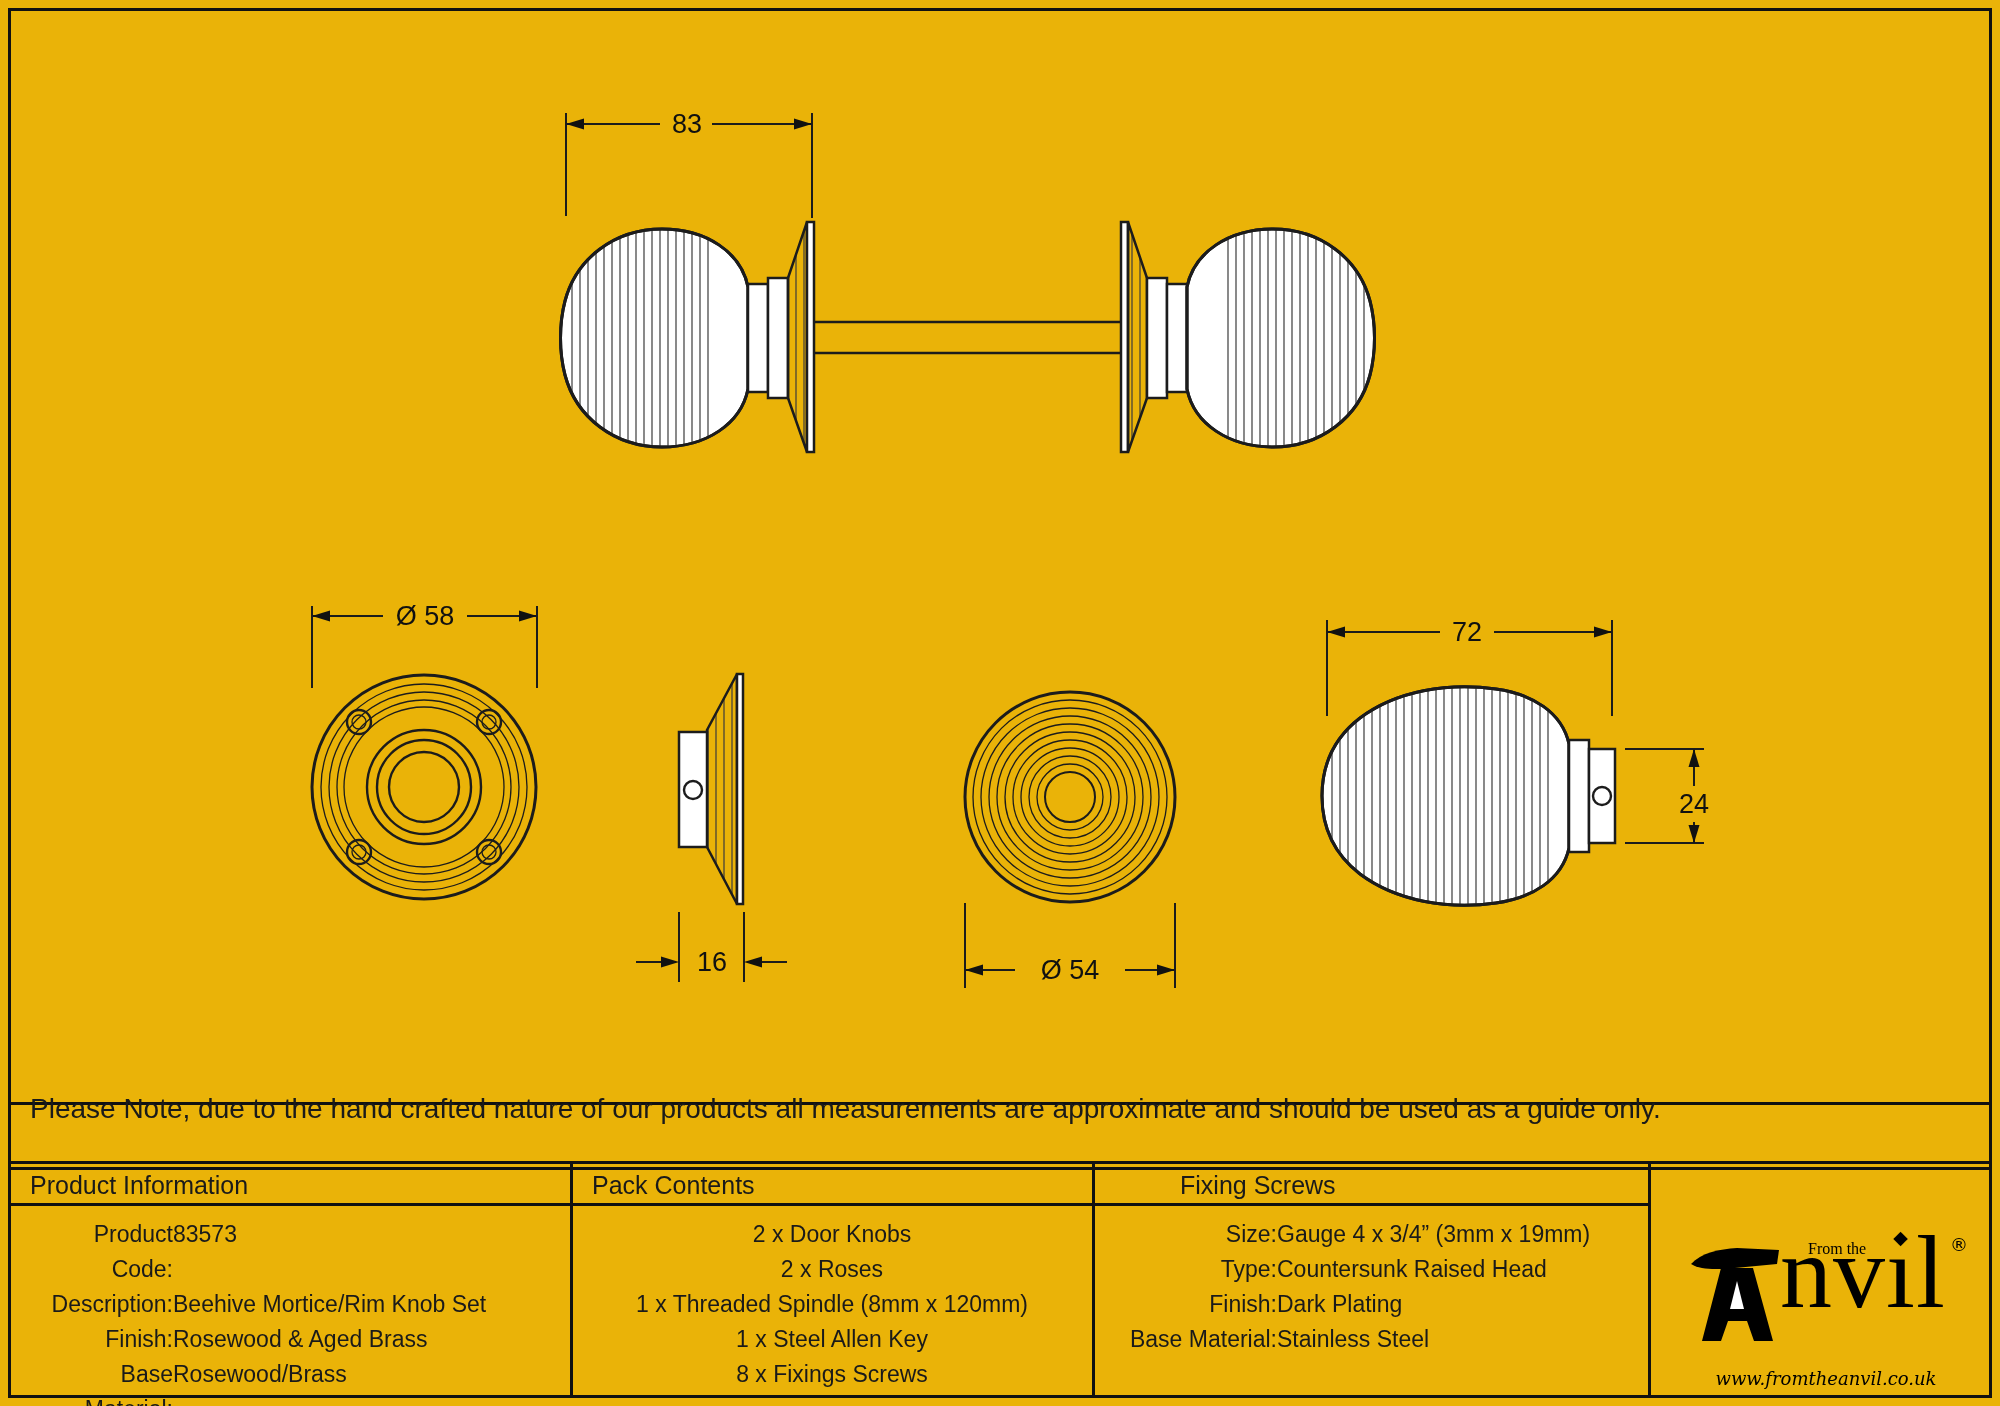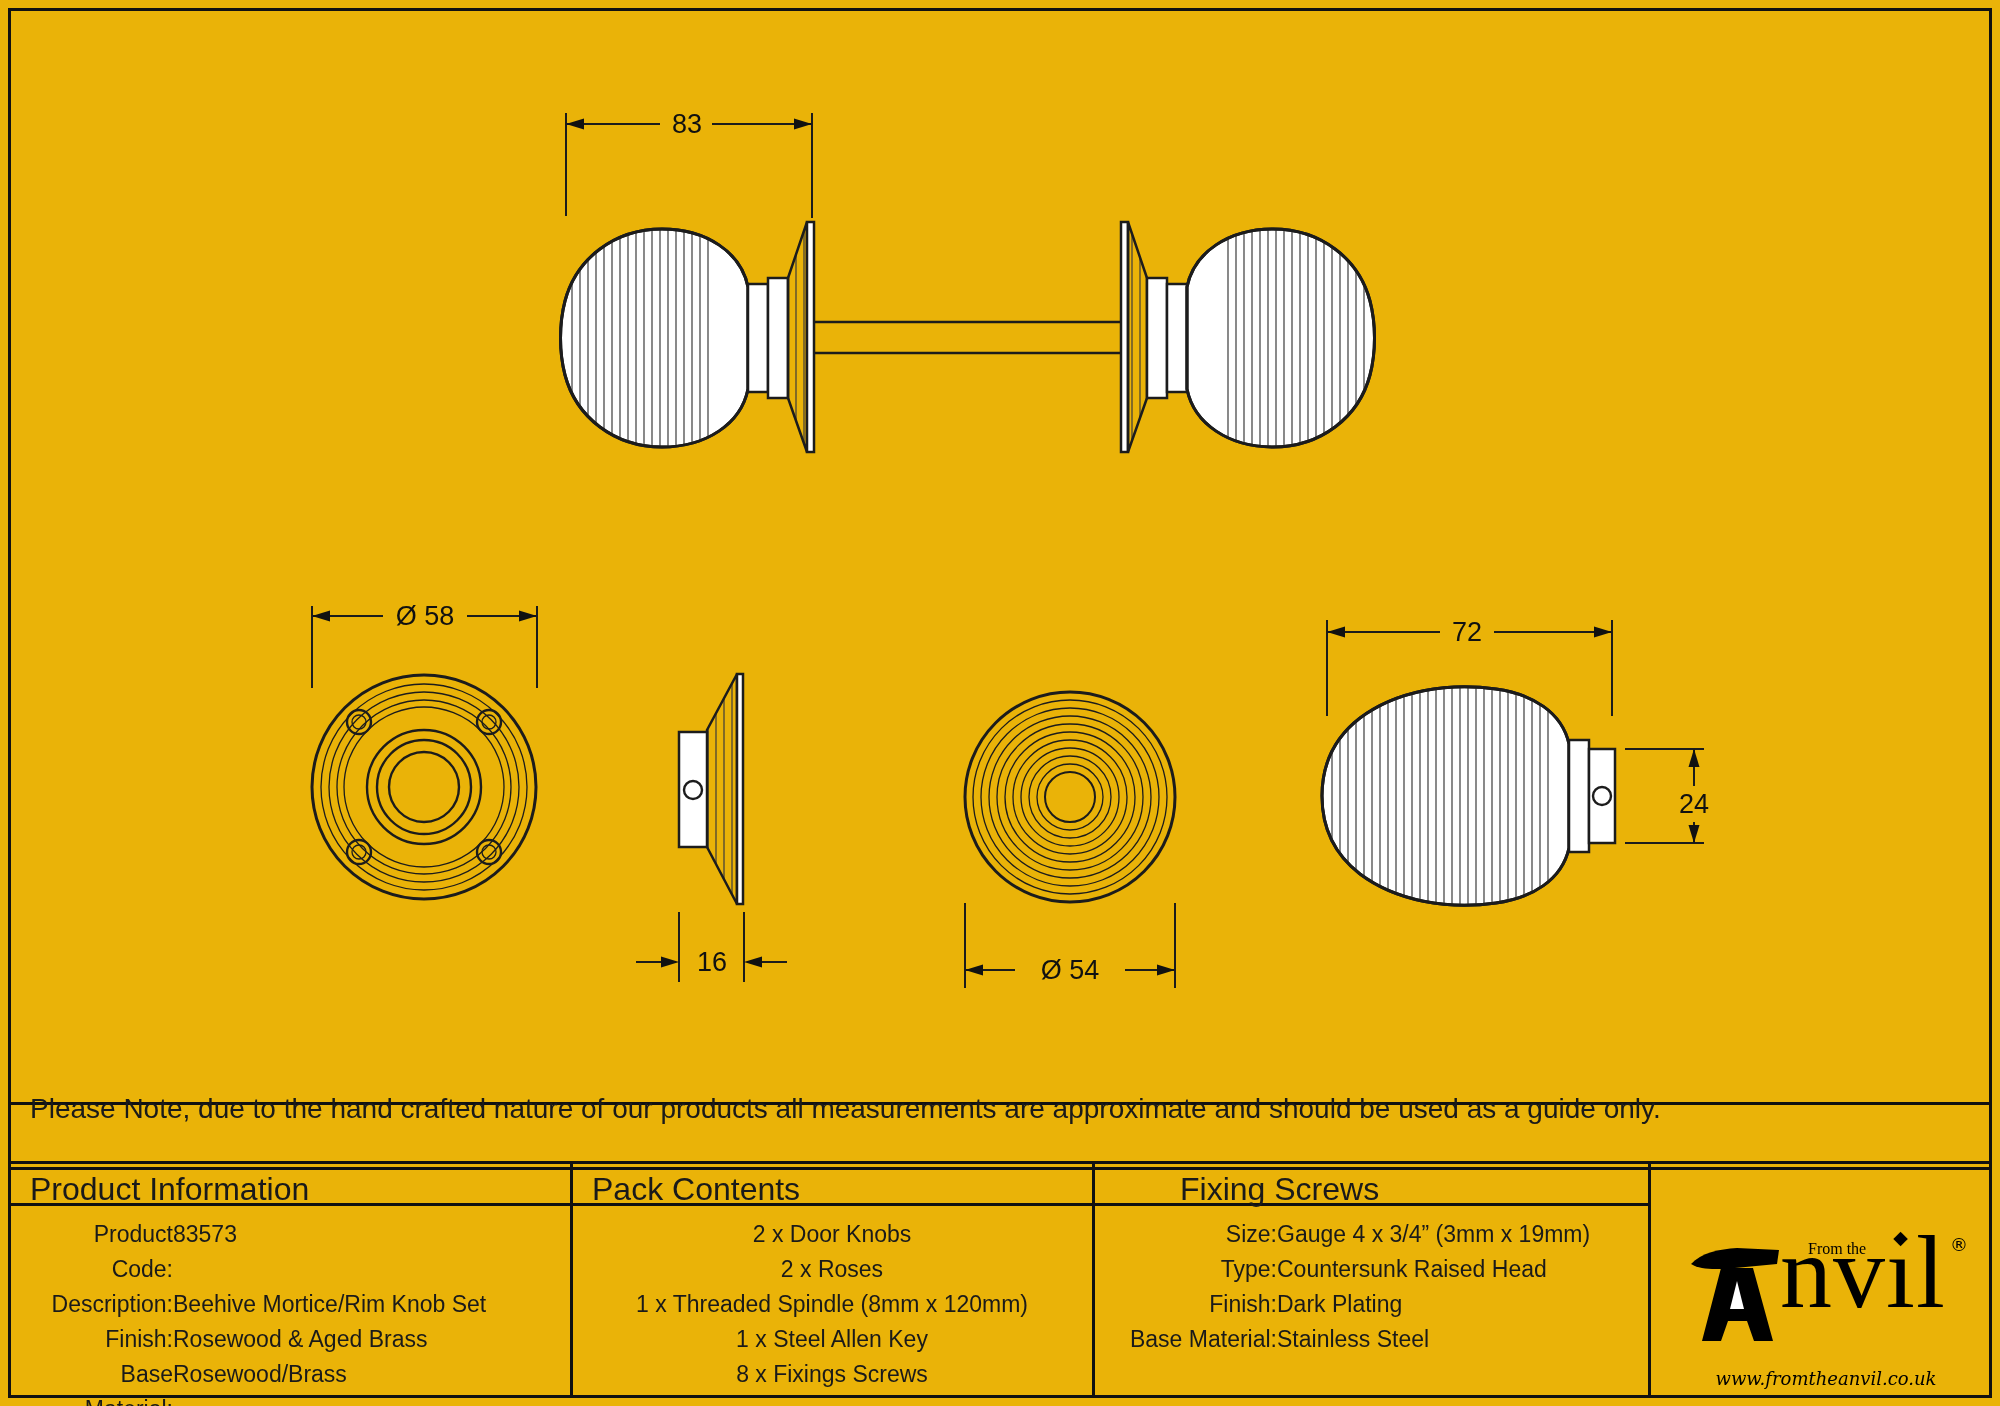--- a/index.html
+++ b/index.html
@@ -8,21 +8,21 @@
     font-family:"Liberation Sans", sans-serif; color:#1a1a1a; overflow:hidden;
   }
   .frame { position:absolute; left:8px; top:8px; right:8px; bottom:8px; border:3px solid #111; }
   .hline { position:absolute; height:3px; background:#111; }
   .vline { position:absolute; width:3px; background:#111; }
   svg.drawing { position:absolute; left:0; top:0; }
   svg.drawing text {
     font-family:"Liberation Sans", sans-serif; font-size:27px; fill:#111;
   }
   .note-text { position:absolute; left:30px; top:1093px; font-size:28px; }
-  .th { position:absolute; top:1171px; font-size:32px; }
+  .th { position:absolute; top:1171px; font-size:25px; }
   .col { position:absolute; top:1217px; font-size:23px; line-height:35px; }
   .kv { display:flex; }
   .kv .k { width:143px; flex:0 0 auto;text-align:right; }
   .col3 .k { width:165px; }
   
   .logo { position:absolute; left:1676px; top:1230px; width:300px; height:170px; }
   .anvil-svg { position:absolute; left:14px; top:7px; }
   .fromthe { position:absolute; left:132px; top:10px; font-family:"Liberation Serif", serif; font-size:16px; color:#000; }
   .nvil { position:absolute; left:104px; top:-10px; font-family:"Liberation Serif", serif;
           font-size:104px; line-height:1; color:#000; letter-spacing:1px; }

